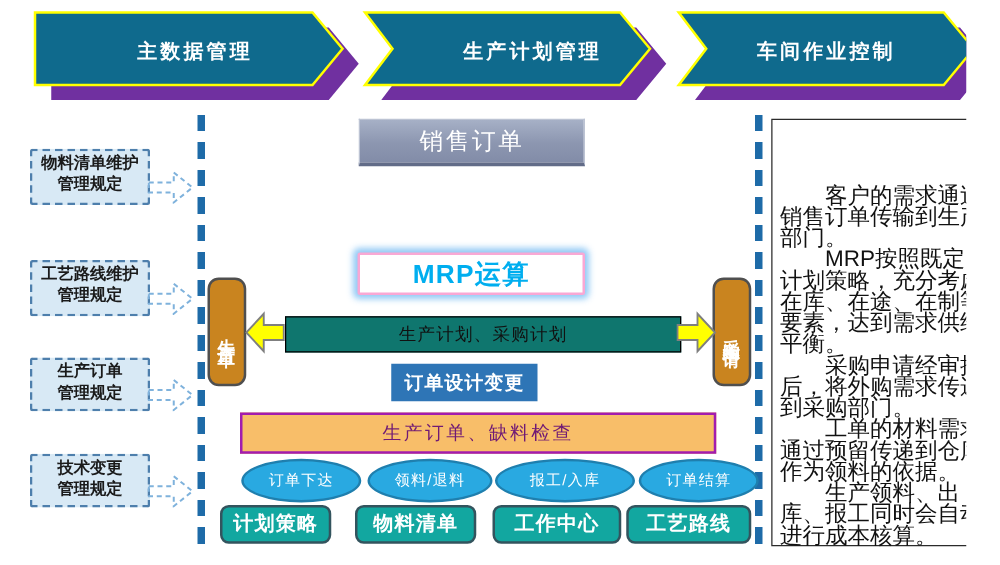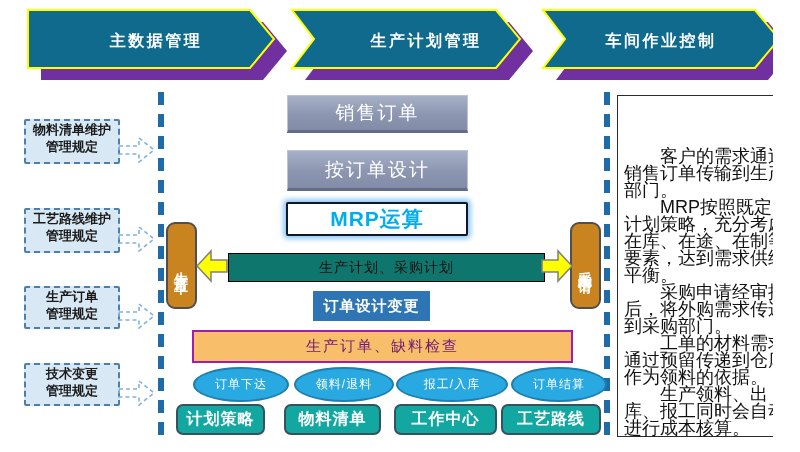--- a/index.html
+++ b/index.html
@@ -31,21 +31,21 @@
   .dashed-arrow{left:118px;width:38px;height:26px;}
 
   
   .graybox{
     background:linear-gradient(180deg,#A6B0C6 0%,#8C96B0 55%,#828CA8 100%);
     border:1px solid #BCC3D3;border-bottom:3px solid #626C88;
     color:#fff;font-size:19px;letter-spacing:2px;
     display:flex;align-items:center;justify-content:center;
   }
   .mrpbox{
-    background:#fff;border:2px solid #0f172a;border-radius:2px;
+    background:#fff;border:2px solid #f9a8d4;border-radius:2px;
     box-shadow:0 0 5px 3px rgba(128,193,243,.85);
     color:#00AEEF;font-size:21px;font-weight:bold;letter-spacing:1px;
     display:flex;align-items:center;justify-content:center;
   }
   .peachbox{
     background:#0f766e;border:1px solid #000000;color:#111;font-size:14px;letter-spacing:1px;
     display:flex;align-items:center;justify-content:center;
   }
   .bluebox{
     background:#2E75B6;color:#fff;font-size:15px;font-weight:bold;letter-spacing:1px;
@@ -132,23 +132,20 @@
   <svg class="abs dashed-arrow" style="top:303px;" viewBox="0 0 38 26">
     <path d="M1,9 L21,9 L21,1 L36,13 L21,25 L21,17 L1,17 Z" fill="none" stroke="#7FB2DC" stroke-width="1.6" stroke-dasharray="4 3"></path>
   </svg>
   <svg class="abs dashed-arrow" style="top:380px;" viewBox="0 0 38 26">
     <path d="M1,9 L21,9 L21,1 L36,13 L21,25 L21,17 L1,17 Z" fill="none" stroke="#7FB2DC" stroke-width="1.6" stroke-dasharray="4 3"></path>
   </svg>
 
   <div class="abs graybox" style="left:287px;top:95px;width:181px;height:38px;align-items:center;">
     <span>销售订单</span>
   </div>
-  <div class="abs graybox" style="left:287px;top:150px;width:181px;height:41px;">
-    <span>按订单设计</span>
-  </div>
   <div class="abs mrpbox" style="left:286px;top:202px;width:182px;height:34px;">
     <span>MRP运算</span>
   </div>
   <div class="abs peachbox" style="left:228px;top:253px;width:317px;height:29px;">
     <span>生产计划、采购计划</span>
   </div>
   <div class="abs bluebox" style="left:313px;top:291px;width:117px;height:30px;">
     <span>订单设计变更</span>
   </div>
   <div class="abs orangebar" style="left:192px;top:330px;width:381px;height:33px;">

